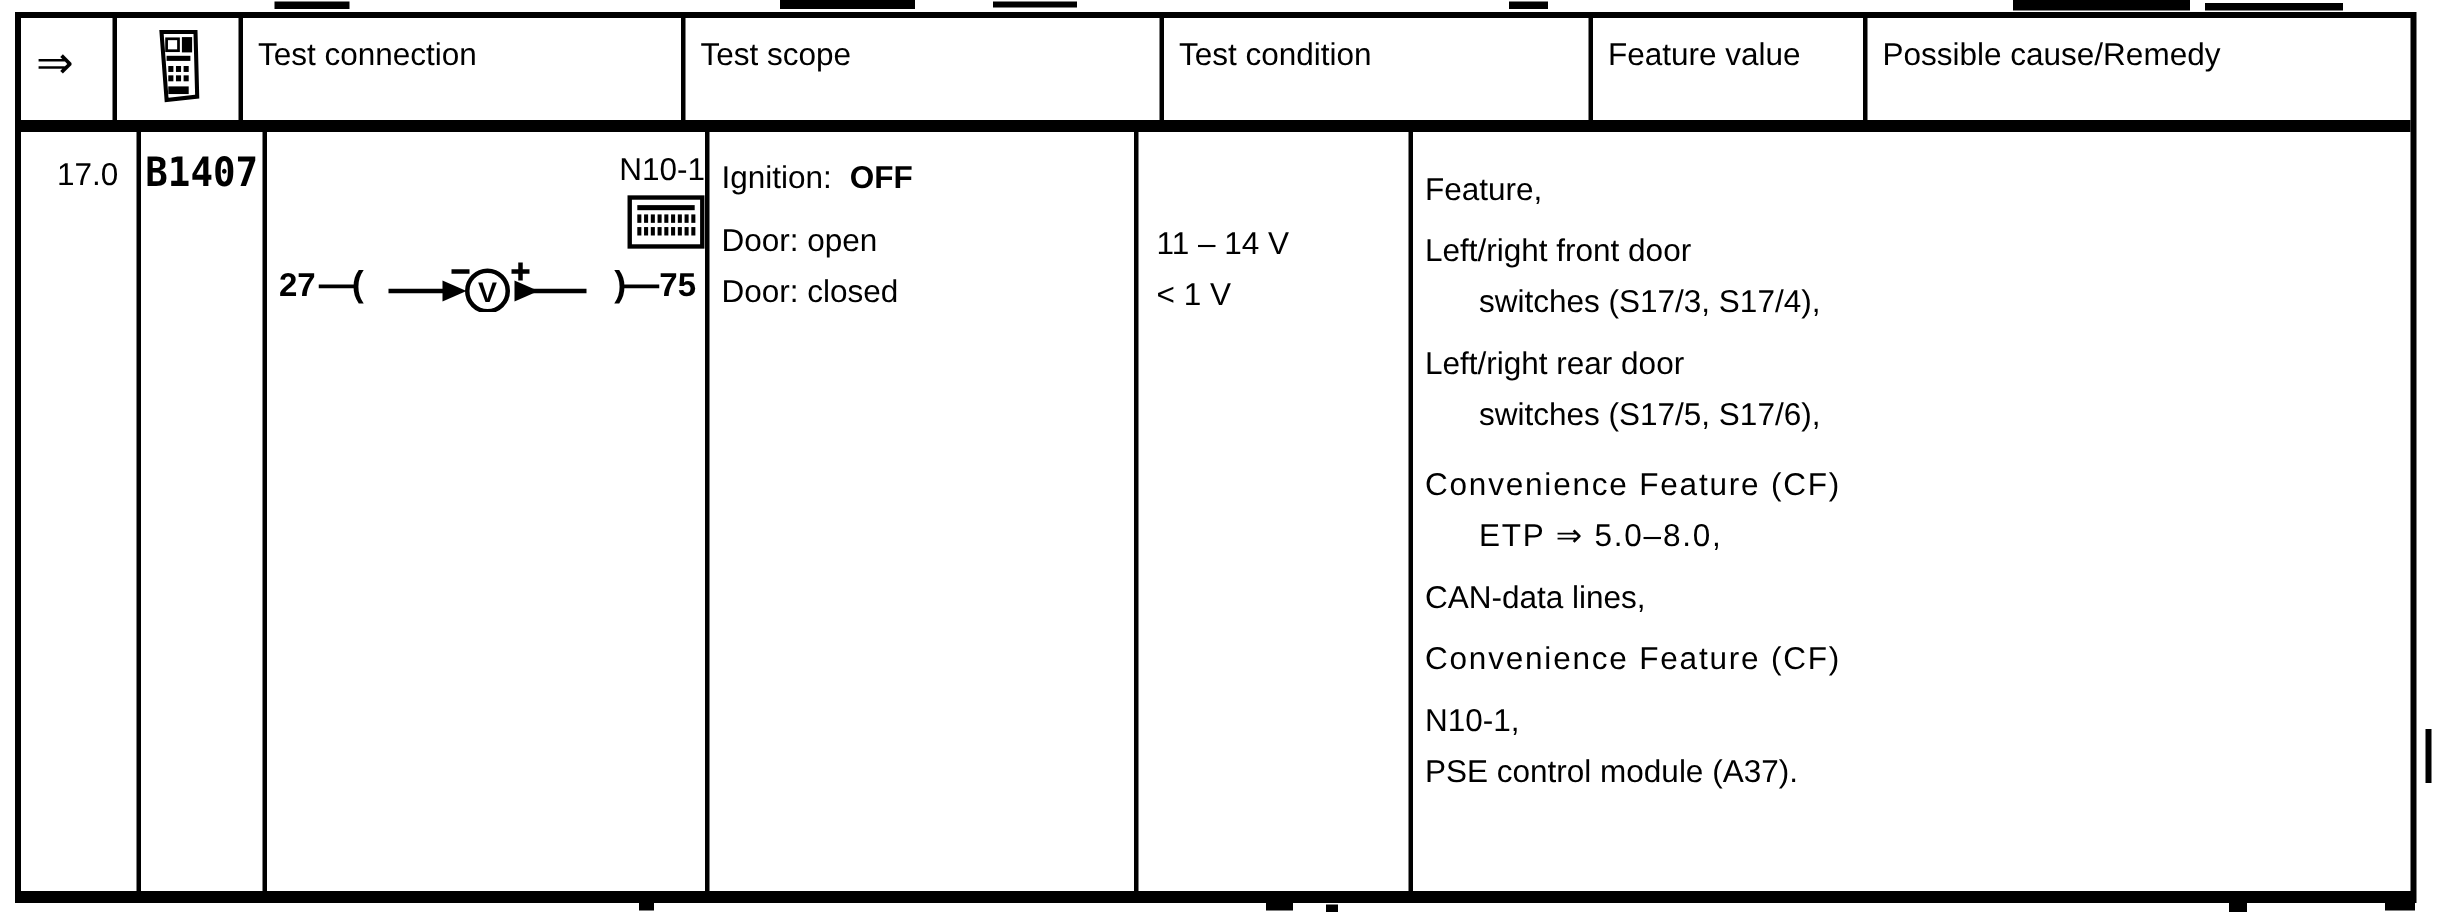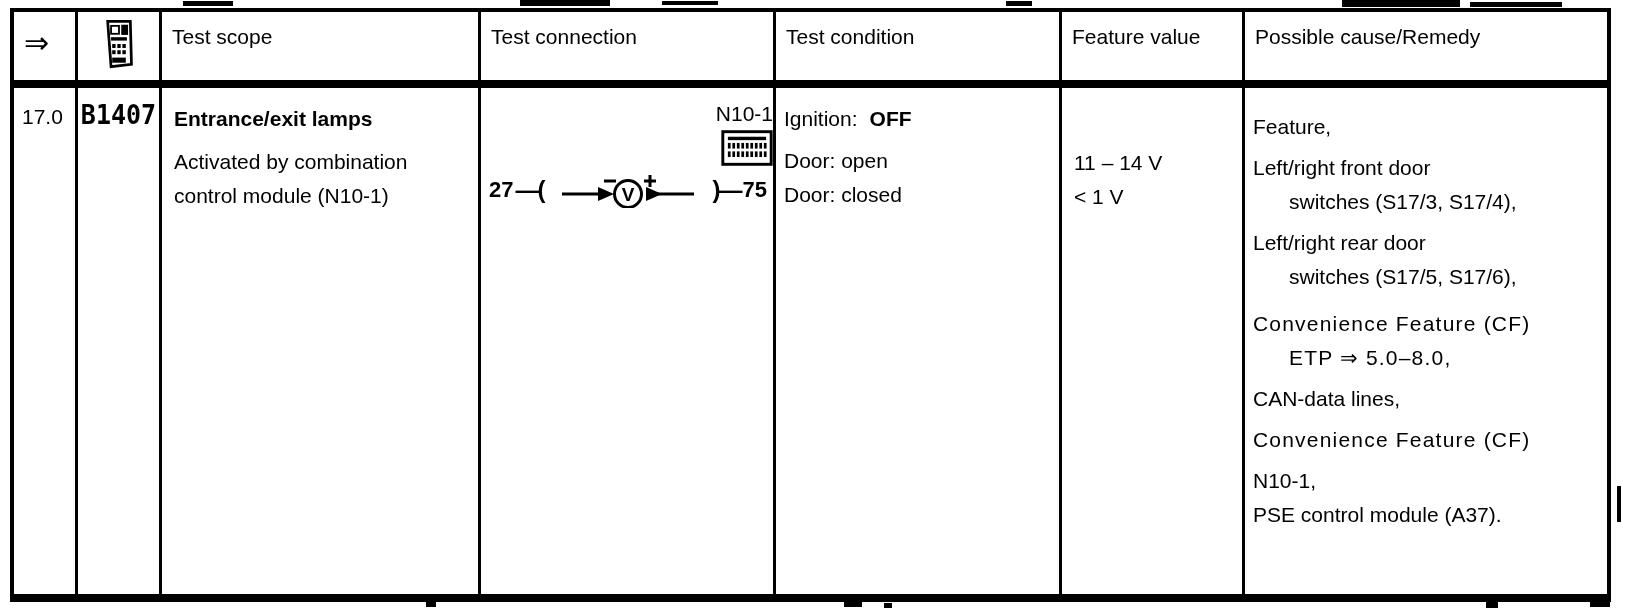--- a/index.html
+++ b/index.html
@@ -6,21 +6,21 @@
   .page{
     position:relative;width:1632px;height:610px;background:#ffffff;overflow:hidden;
     font-family:"Liberation Sans", sans-serif;color:#000;
   }
   .dtable{
     position:absolute;left:10px;top:8px;width:1601px;height:594px;
     border:4px solid #000;border-bottom:8px solid #000;box-sizing:border-box;
     display:flex;flex-direction:column;background:#fff;
   }
   .hrow{display:flex;height:68px;border-bottom:8px solid #000;flex:0 0 auto;}
-  .brow{display:flex;flex:1 1 auto;min-height:0;}
+  .brow{display:flex;flex:1 1 auto;min-height:0;margin-left:16px;}
   .cell{box-sizing:border-box;border-right:3px solid #000;overflow:hidden;}
   .cell.last{border-right:none;}
   .c1{flex:0 0 64px;}
   .c2{flex:0 0 84px;}
   .c3{flex:0 0 319px;}
   .c4{flex:0 0 295px;}
   .c5{flex:0 0 286px;}
   .c6{flex:0 0 183px;}
   .c7{flex:1 1 auto;}
   .hcell{padding:13px 0 0 10px;font-size:21px;line-height:24px;}
@@ -77,42 +77,37 @@
             <rect x="9" y="22" width="3" height="3.5" fill="#000"></rect>
             <rect x="13.5" y="22" width="3" height="3.5" fill="#000"></rect>
             <rect x="18" y="22" width="3" height="3.5" fill="#000"></rect>
             <rect x="9" y="27.5" width="3" height="3.5" fill="#000"></rect>
             <rect x="13.5" y="27.5" width="3" height="3.5" fill="#000"></rect>
             <rect x="18" y="27.5" width="3" height="3.5" fill="#000"></rect>
             <rect x="9" y="34" width="12" height="4.5" fill="#000"></rect>
           </svg>
         </span>
       </div>
+      <div class="cell c4 hcell">Test connection</div>
       <div class="cell c3 hcell">Test scope</div>
-      <div class="cell c4 hcell">Test connection</div>
       <div class="cell c5 hcell">Test condition</div>
       <div class="cell c6 hcell">Feature value</div>
       <div class="cell c7 hcell last">Possible cause/Remedy</div>
     </div>
 
     <div class="brow">
 
       <div class="cell c1 body-text pad-std">
         <div>17.0</div>
       </div>
 
       <div class="cell c2 codebox">
         <div class="code">B1407</div>
       </div>
 
-      <div class="cell c3 body-text scope">
-        <div class="title">Entrance/exit lamps</div>
-        <div>Activated by combination</div>
-        <div>control module (N10-1)</div>
-      </div>
 
       <div class="cell c4 conn">
         <div class="conn-label">N10-1</div>
         <div class="conn-icon">
           <svg width="52" height="36" viewBox="0 0 46 32">
             <rect x="1.5" y="1.5" width="43" height="29" fill="#fff" stroke="#000" stroke-width="2.6"></rect>
             <rect x="6" y="6" width="34" height="3" fill="#000"></rect>
             <g fill="#000">
               <rect x="6" y="11.5" width="2.4" height="5"></rect>
                 <rect x="10" y="11.5" width="2.4" height="5"></rect>

